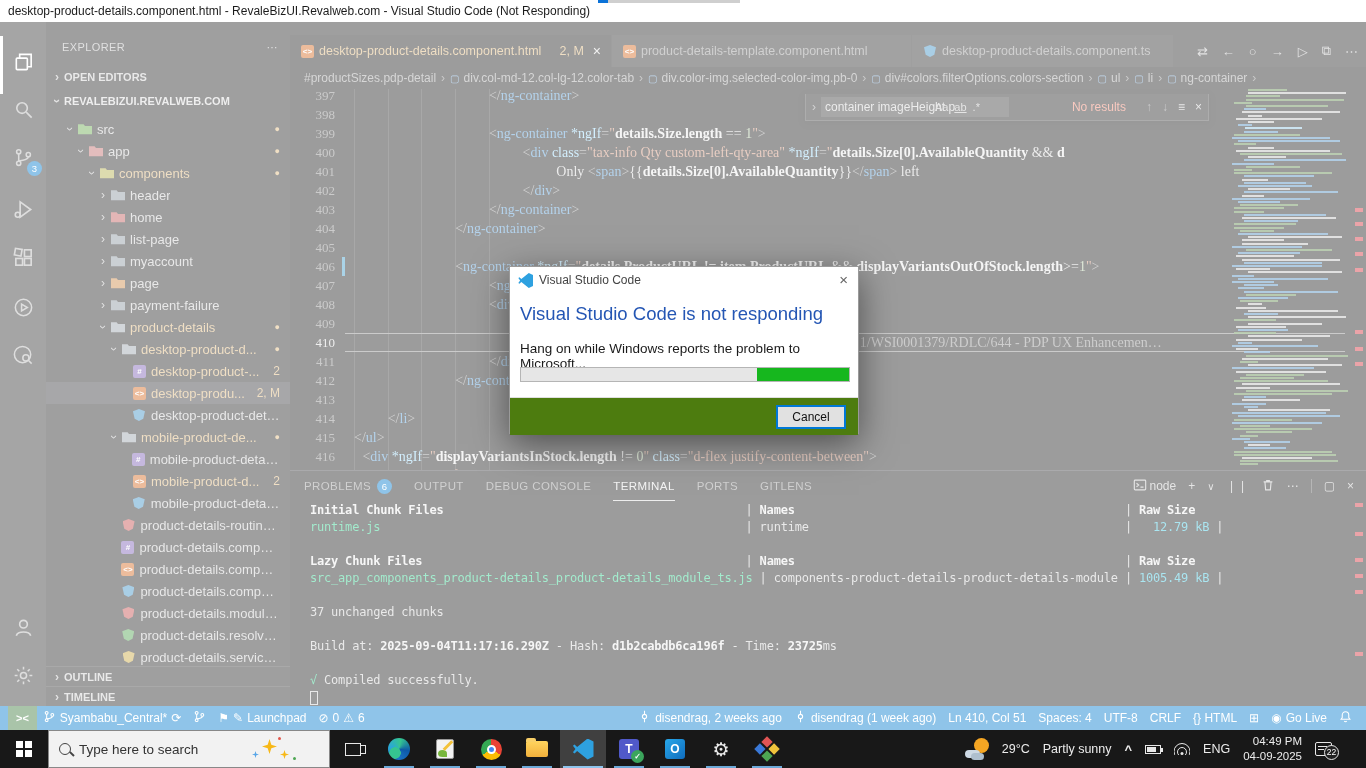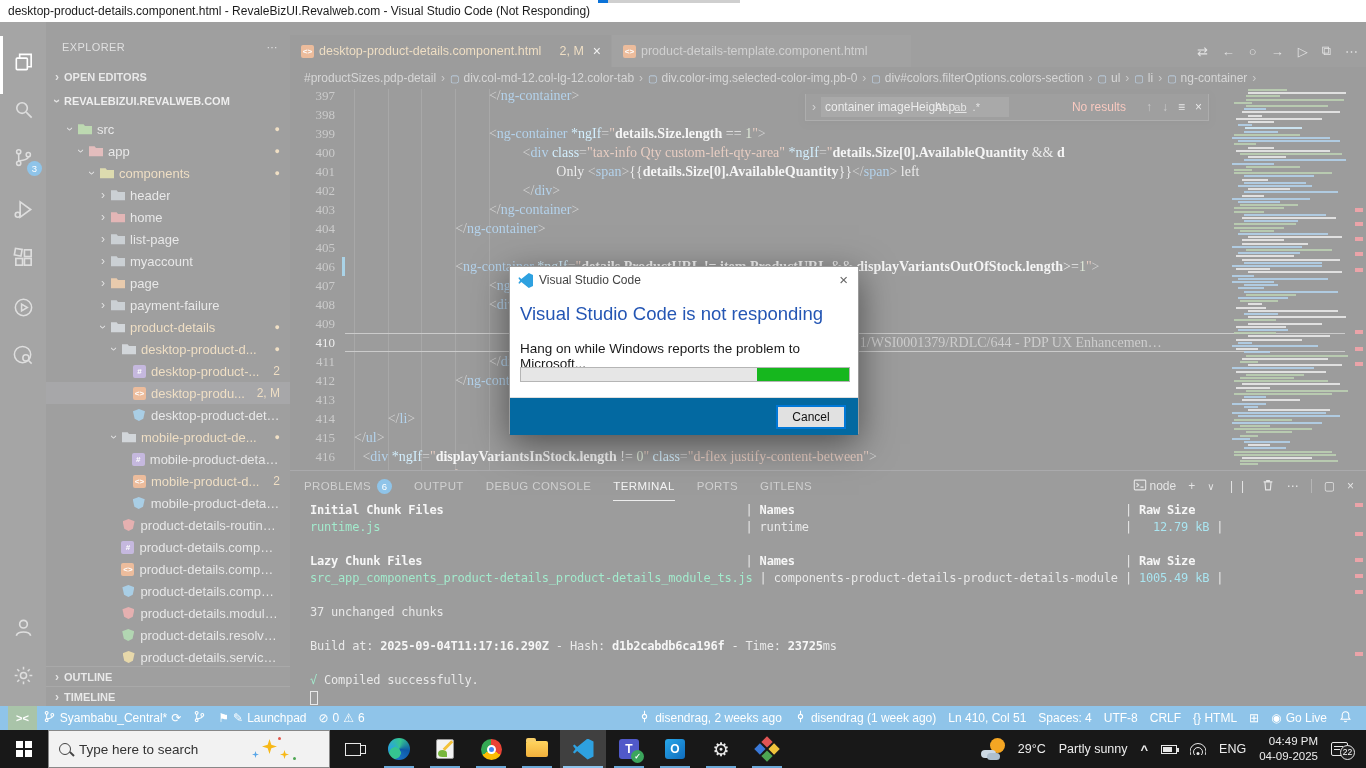--- a/index.html
+++ b/index.html
@@ -111,21 +111,21 @@
   
   #dialog{left:509px;top:266px;width:350px;height:168px;background:#fff;border:1px solid #9a9a9a;box-shadow:0 10px 34px rgba(0,0,0,.5);z-index:100}
   #dlg-head{position:absolute;left:0;top:0;width:100%;height:26px}
   #dlg-icon{position:absolute;left:8px;top:6px;width:15px;height:15px;background:#2ea1e0;clip-path:polygon(72% 0,100% 14%,100% 86%,72% 100%,22% 60%,10% 72%,2% 66%,14% 50%,2% 34%,10% 28%,22% 40%)}
   #dlg-title{position:absolute;left:29px;top:6px;font-size:12px;color:#444}
   #dlg-close{position:absolute;right:10px;top:4px;font-size:15px;color:#666}
   #dlg-heading{position:absolute;left:10px;top:36px;font-size:18.5px;color:#2456b4}
   #dlg-body{position:absolute;left:10px;top:74px;font-size:13.5px;color:#1a1a1a}
   #dlg-progress{position:absolute;left:10px;top:100px;width:330px;height:15px;background:#e6e6e6;border:1px solid #b5b5b5}
   #dlg-green{position:absolute;right:0;top:0;height:100%;background:#16b71e}
-  #dlg-footer{position:absolute;left:0;top:130px;width:100%;height:38px;background:#0369a1;border-top:1px solid #dfdfdf}
+  #dlg-footer{position:absolute;left:0;top:130px;width:100%;height:38px;background:#4d7c0f;border-top:1px solid #dfdfdf}
   #dlg-cancel{position:absolute;right:12px;top:7px;width:70px;height:24px;background:#e1e1e1;border:2px solid #0078d7;font-size:12px;color:#111;display:flex;align-items:center;justify-content:center;font-family:"Liberation Sans",sans-serif}
 
   
   #taskbar{left:0;top:730px;width:1366px;height:38px;background:#181818;z-index:60;display:flex;align-items:stretch}
   #tb-start{width:48px;display:flex;align-items:center;justify-content:center}
   .winlogo{display:grid;grid-template-columns:7px 7px;grid-template-rows:7px 7px;gap:1.5px}
   .winlogo span{background:#fff}
   #tb-search{width:282px;background:#f2f2f2;border:1px solid #888;display: flex;align-items:center;padding:0 10px;gap:8px;position:relative}
   #tb-search .ph{color:#333;font-size:13.5px}
   .mag{width:12px;height:12px;border:1.7px solid #444;border-radius:50%;position:relative}
@@ -149,21 +149,21 @@
   .i-folder::before{content:"";position:absolute;left:0;top:-3px;width:10px;height:4px;background:#f8cf68;border-radius:2px 2px 0 0}
   .i-vsc{width:21px;height:21px;background:#2ea1e0;clip-path:polygon(72% 0,100% 14%,100% 86%,72% 100%,22% 60%,10% 72%,2% 66%,14% 50%,2% 34%,10% 28%,22% 40%)}
   .i-teams{width:20px;height:20px;border-radius:3px;background:#5059c9;color:#fff;font-size:12px;font-weight:bold;display:flex;align-items:center;justify-content:center;position:relative}
   .i-teams-b{position:absolute;right:-5px;bottom:-4px;width:13px;height:13px;border-radius:50%;background:#3ba55c;color:#fff;font-size:8px;line-height:13px;text-align:center}
   .i-out{width:20px;height:20px;border-radius:3px;background:linear-gradient(135deg,#28a8ea,#0f6cbd);color:#fff;font-size:12px;font-weight:bold;display:flex;align-items:center;justify-content:center}
   .i-gear{color:#ececec;font-size:19px;line-height:19px}
   .i-dia{width:18px;height:18px;transform:rotate(45deg);display:grid;grid-template-columns:8px 8px;grid-template-rows:8px 8px;gap:1.5px}
   .i-dia span:nth-child(1){background:#e05555}.i-dia span:nth-child(2){background:#f0c33c}
   .i-dia span:nth-child(3){background:#3a79d8}.i-dia span:nth-child(4){background:#4da653}
   
-  #tb-tray{margin-left:auto;display:flex;align-items:center;gap:13px;padding-right:10px;color:#ececec;font-size:12.5px}
+  #tb-tray{margin-left:auto;display:flex;align-items:center;gap:13px;padding-right:26px;color:#ececec;font-size:12.5px}
   .wicon{width:24px;height:22px;position:relative}
   .wicon .sun{position:absolute;right:0;top:0;width:15px;height:15px;border-radius:50%;background:#f5a623}
   .wicon .cl1{position:absolute;left:0;bottom:2px;width:15px;height:8px;background:#cdd9e4;border-radius:6px}
   .wicon .cl2{position:absolute;left:6px;bottom:0;width:13px;height:7px;background:#aebfce;border-radius:6px}
   .tr-chev{font-weight:bold;font-size:13px}
   .batt{width:16px;height:9px;border:1.3px solid #e8e8e8;position:relative}
   .batt::before{content:"";position:absolute;left:1px;top:1px;bottom:1px;width:9px;background:#e8e8e8}
   .batt::after{content:"";position:absolute;right:-3px;top:2px;width:2px;height:4px;background:#e8e8e8}
   .wifi{width:16px;height:12px;position:relative;overflow:hidden}
   .wifi i{position:absolute;border:1.5px solid #e8e8e8;border-radius:50%;left:50%;transform:translateX(-50%)}
@@ -439,20 +439,24 @@
     <div id="tabs">
         <div class="tab active" style="width: 322px;">
           <span class="ic-sq" style="background: rgb(211, 103, 31);">&lt;&gt;</span>
           <span class="lbl" style="flex: 1 1 0%;">desktop-product-details.component.html</span>
           <span class="tbadge">2, M</span>
           <span class="tclose">×</span>
         </div>
         <div class="tab" style="width: 300px;">
           <span class="ic-sq" style="background: rgb(211, 103, 31);">&lt;&gt;</span>
           <span class="lbl" style="flex: 1 1 0%;">product-details-template.component.html</span>
+        </div>
+        <div class="tab" style="width: 262px;">
+          <span class="ic-ng" style="background: rgb(61, 143, 196);"></span>
+          <span class="lbl" style="flex: 1 1 0%;">desktop-product-details.component.ts</span>
         </div>
       </div>
     <div id="editor-actions">
         <span>⇄</span>
         <span>←</span>
         <span>○</span>
         <span>→</span>
         <span>▷</span>
         <span>⧉</span>
         <span>⋯</span>

